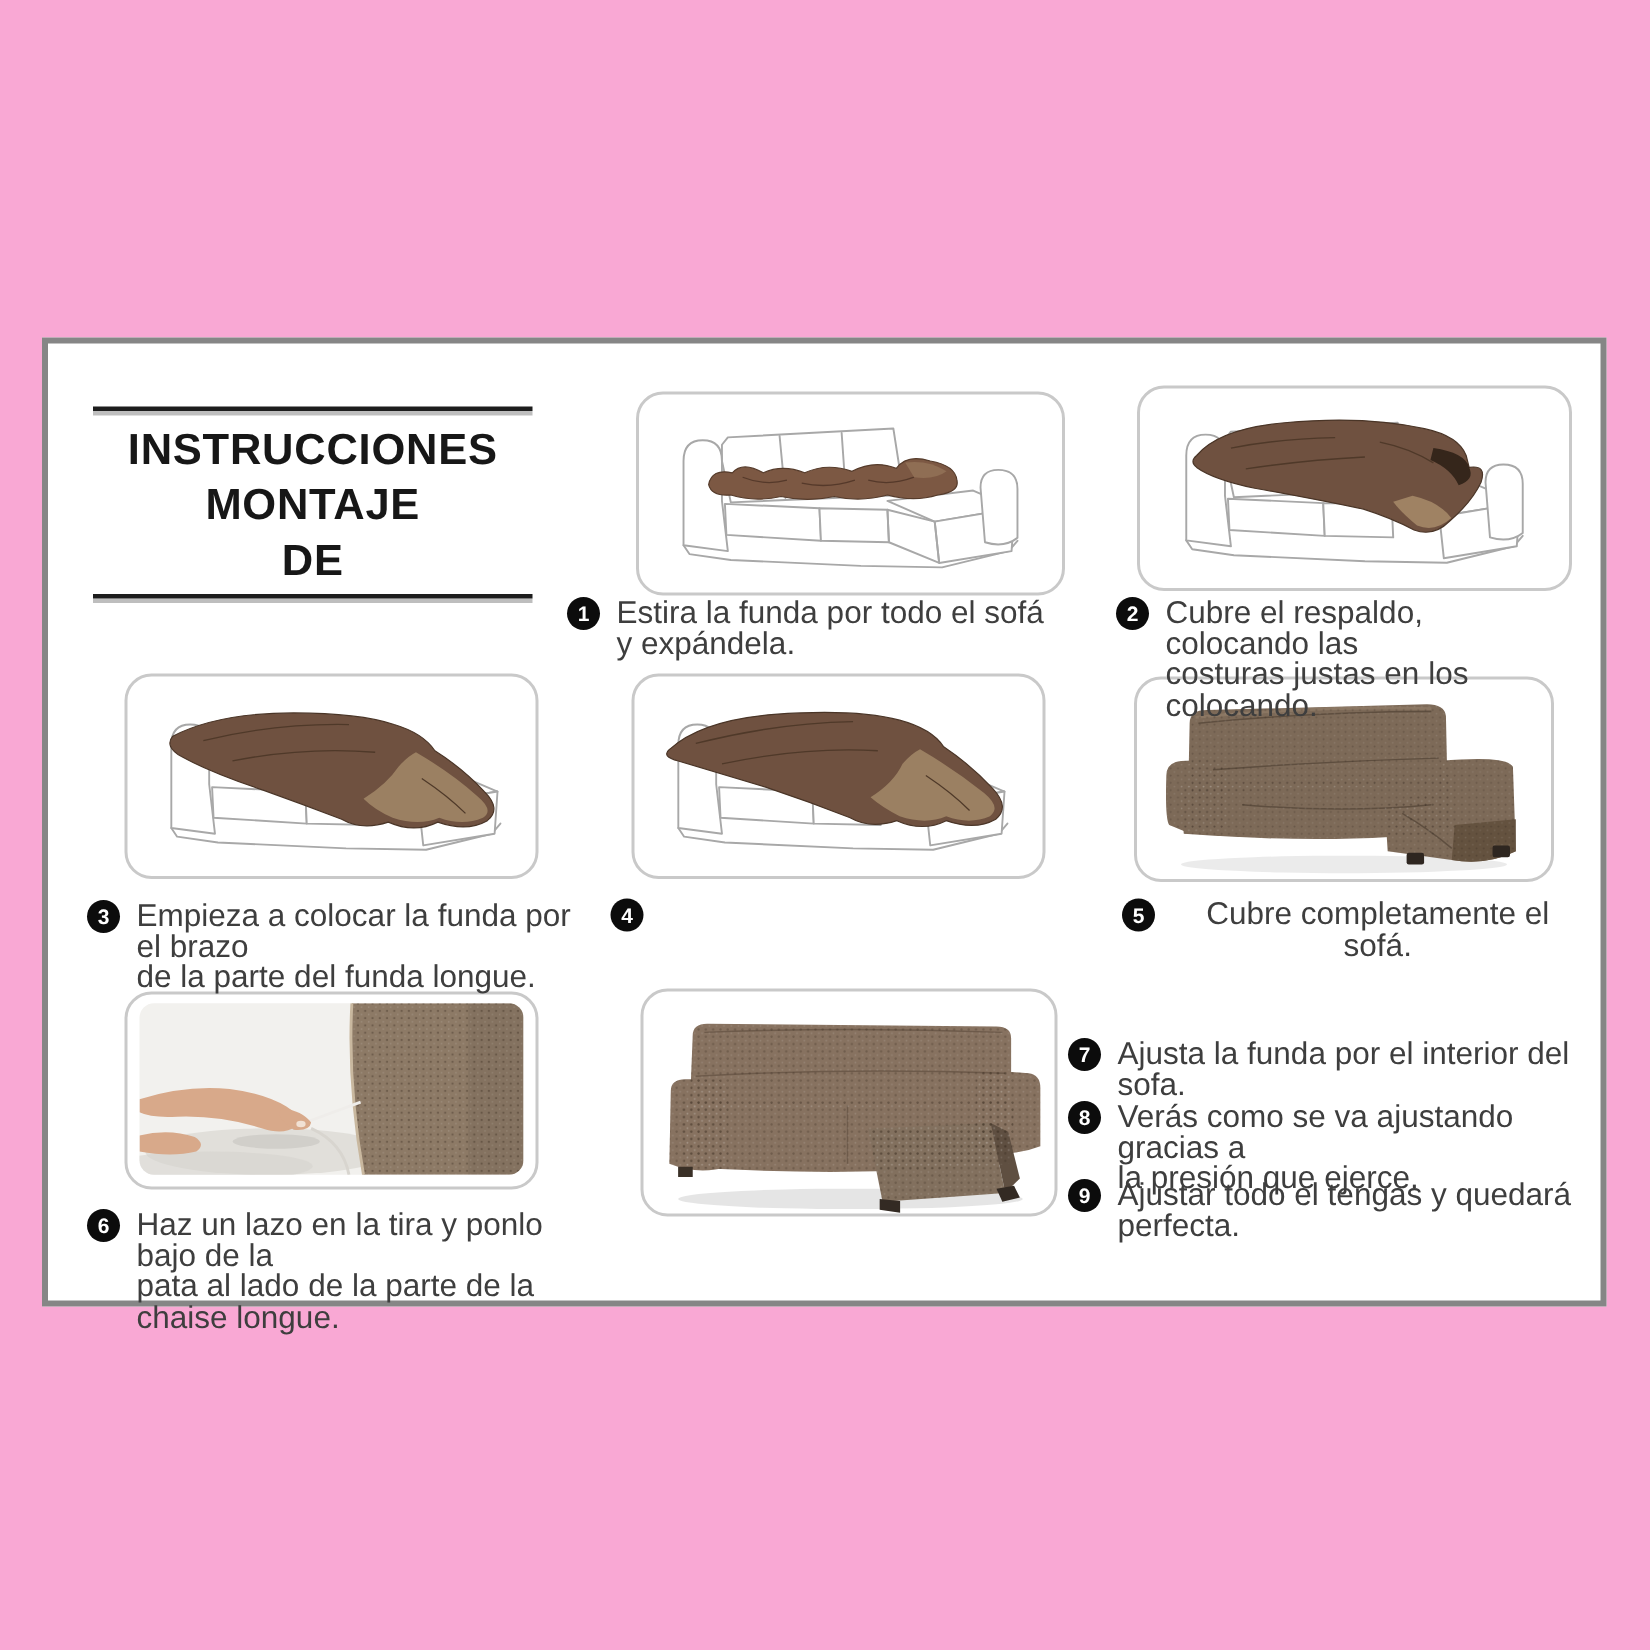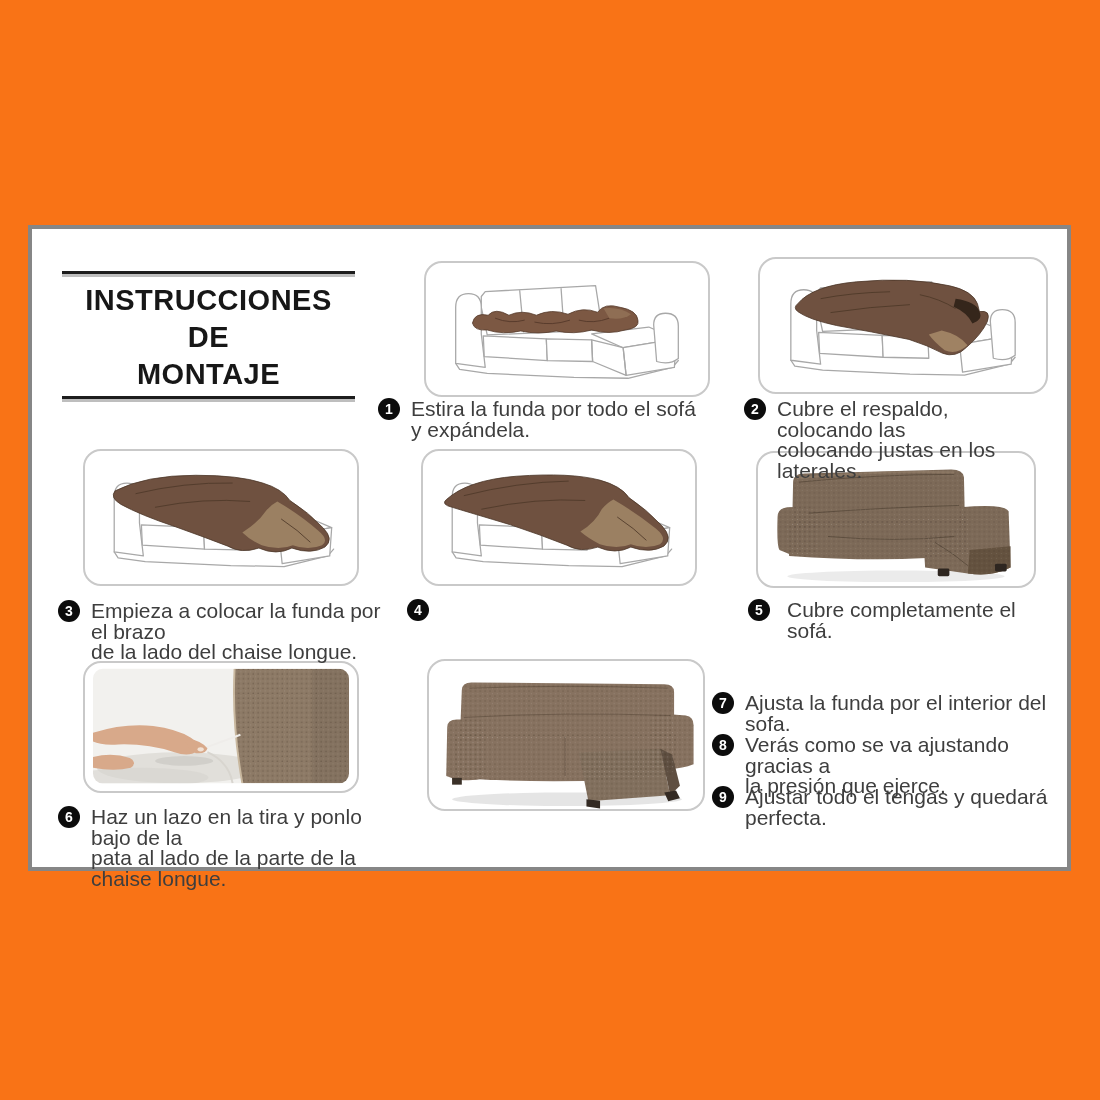--- a/index.html
+++ b/index.html
@@ -1,16 +1,16 @@
 <!DOCTYPE html>
 <html><head>
 <meta charset="utf-8">
 <style>
   html,body{margin:0;padding:0;background:#fff;}
-  #page{position:relative;width:1100px;height:1100px;background:#f97316;overflow:hidden;
+  #page{position:relative;width:1100px;height:1100px;background:#f9a8d4;overflow:hidden;
         font-family:"Liberation Sans", sans-serif;}
   #frame{position:absolute;left:28px;top:225px;width:1043px;height:646px;
          border:4px solid #868686;box-sizing:border-box;background:#fff;}
   
   .rule{position:absolute;left:62px;width:293px;height:3px;background:#1d1d1d;
         box-shadow:0 3px 0 rgba(110,110,110,.45);}
   #rule-top{top:271px;}
   #rule-bottom{top:396px;}
   #title{position:absolute;left:62px;top:282px;width:293px;text-align:center;
          font-size:29px;font-weight:800;letter-spacing:.5px;line-height:37px;color:#171717;}
@@ -28,37 +28,37 @@
   
   .cap{position:absolute;display:flex;align-items:flex-start;gap:11px;}
   .badge{flex:0 0 22px;width:22px;height:22px;border-radius:50%;background:#0c0c0c;color:#fff;
          font-size:14px;font-weight:700;line-height:22px;text-align:center;}
   .cap-text{font-size:21px;line-height:20.5px;color:#3e3e3e;white-space:pre-line;padding-top:1px;}
   #cap1{left:378px;top:398px;width:334px;}
   #cap2{left:744px;top:398px;width:306px;}
   #cap3{left:58px; top:600px;width:334px;}
   #cap4{left:407px;top:599px;width:312px;}
   #cap5{left:748px;top:599px;width:302px;}
-  #cap5 .cap-text{margin-left:6px;}
+  #cap5 .cap-text{margin-left:6px;text-align:center;}
   #cap6{left:58px; top:806px;width:340px;}
   #cap7{left:712px;top:692px;width:352px;}
   #cap8{left:712px;top:734px;width:334px;}
   #cap9{left:712px;top:786px;width:352px;}
 </style>
 </head>
 <body>
 
 <div id="page">
   <div id="frame"></div>
 
   <div class="rule" id="rule-top"></div>
   <div id="title">
     <div>INSTRUCCIONES</div>
+    <div>MONTAJE</div>
     <div>DE</div>
-    <div>MONTAJE</div>
   </div>
   <div class="rule" id="rule-bottom"></div>
 
   <div class="fig" id="fig1">
     <svg viewBox="0 0 286 134">
       <g fill="#fff" stroke="#a8a8a8" stroke-width="1.3" stroke-linejoin="round" stroke-linecap="round">
         <path d="M30,102 L34,108 62,112 150,116 205,117 250,106 256,99" fill="none"></path>
         <path d="M56,34 60,29 172,23 179,68 62,73 56,45 Z"></path>
         <path d="M95,28 L99,70" fill="none"></path>
           <path d="M137,26 L140,69" fill="none"></path>
@@ -235,26 +235,26 @@
     </svg>
   </div>
 
   <div class="cap" id="cap1">
     <div class="badge">1</div>
     <div class="cap-text">Estira la funda por todo el sofá y expándela.</div>
   </div>
   <div class="cap" id="cap2">
     <div class="badge">2</div>
     <div class="cap-text">Cubre el respaldo, colocando las
-colocando justas en los laterales.</div>
+costuras justas en los colocando.</div>
   </div>
   <div class="cap" id="cap3">
     <div class="badge">3</div>
     <div class="cap-text">Empieza a colocar la funda por el brazo
-de la lado del chaise longue.</div>
+de la parte del funda longue.</div>
   </div>
   <div class="cap" id="cap4">
     <div class="badge">4</div>
   </div>
   <div class="cap" id="cap5">
     <div class="badge">5</div>
     <div class="cap-text">Cubre completamente el sofá.</div>
   </div>
   <div class="cap" id="cap6">
     <div class="badge">6</div>

